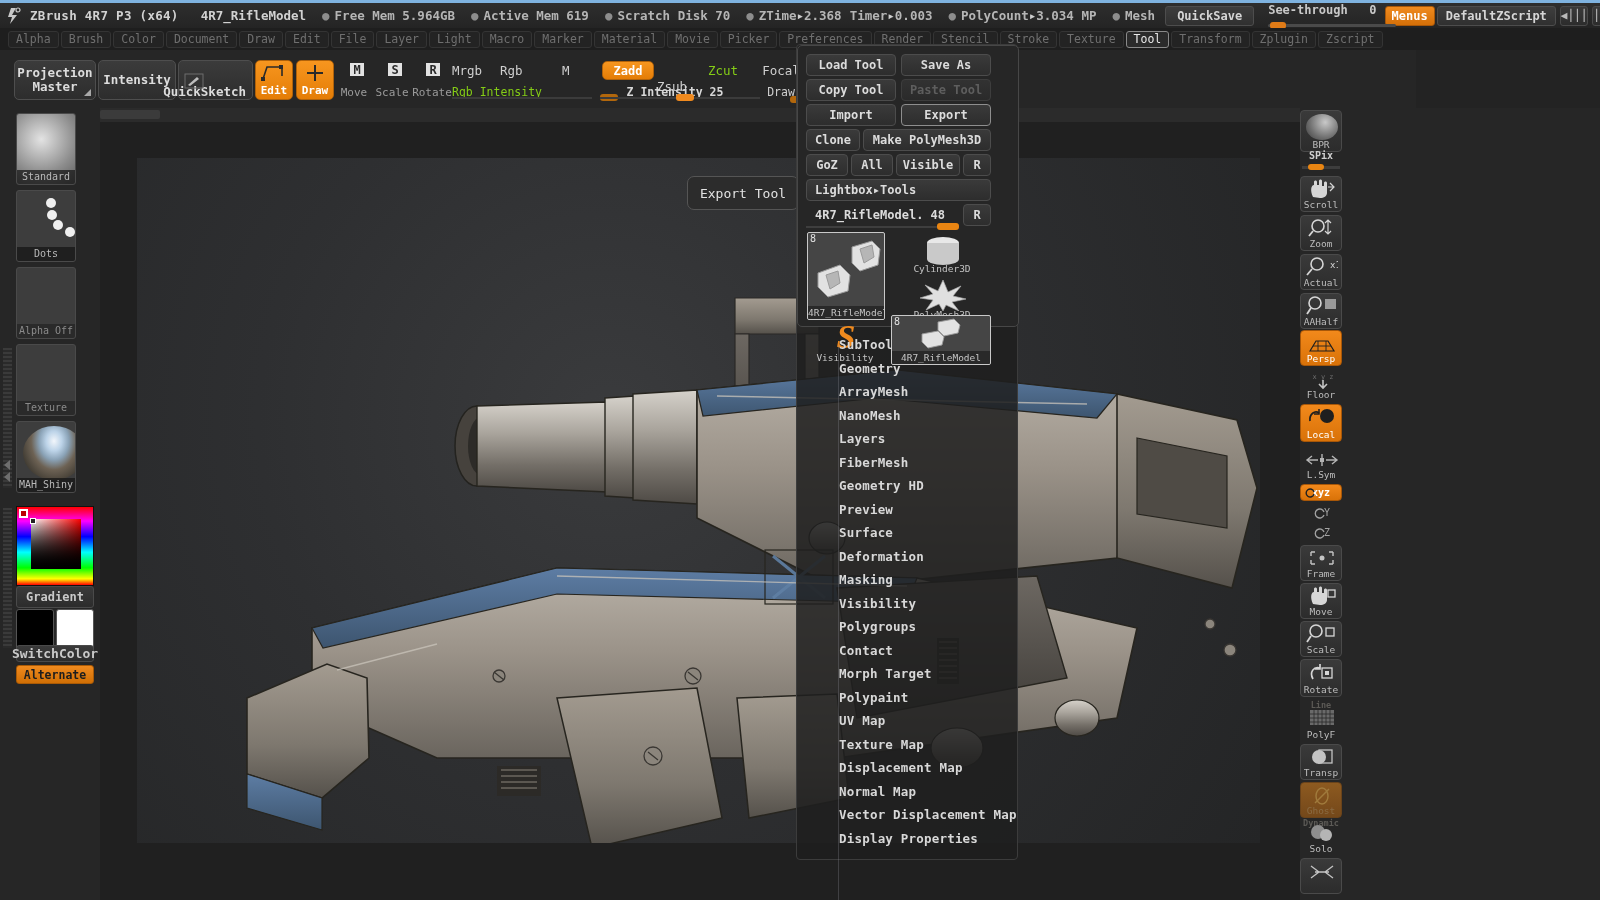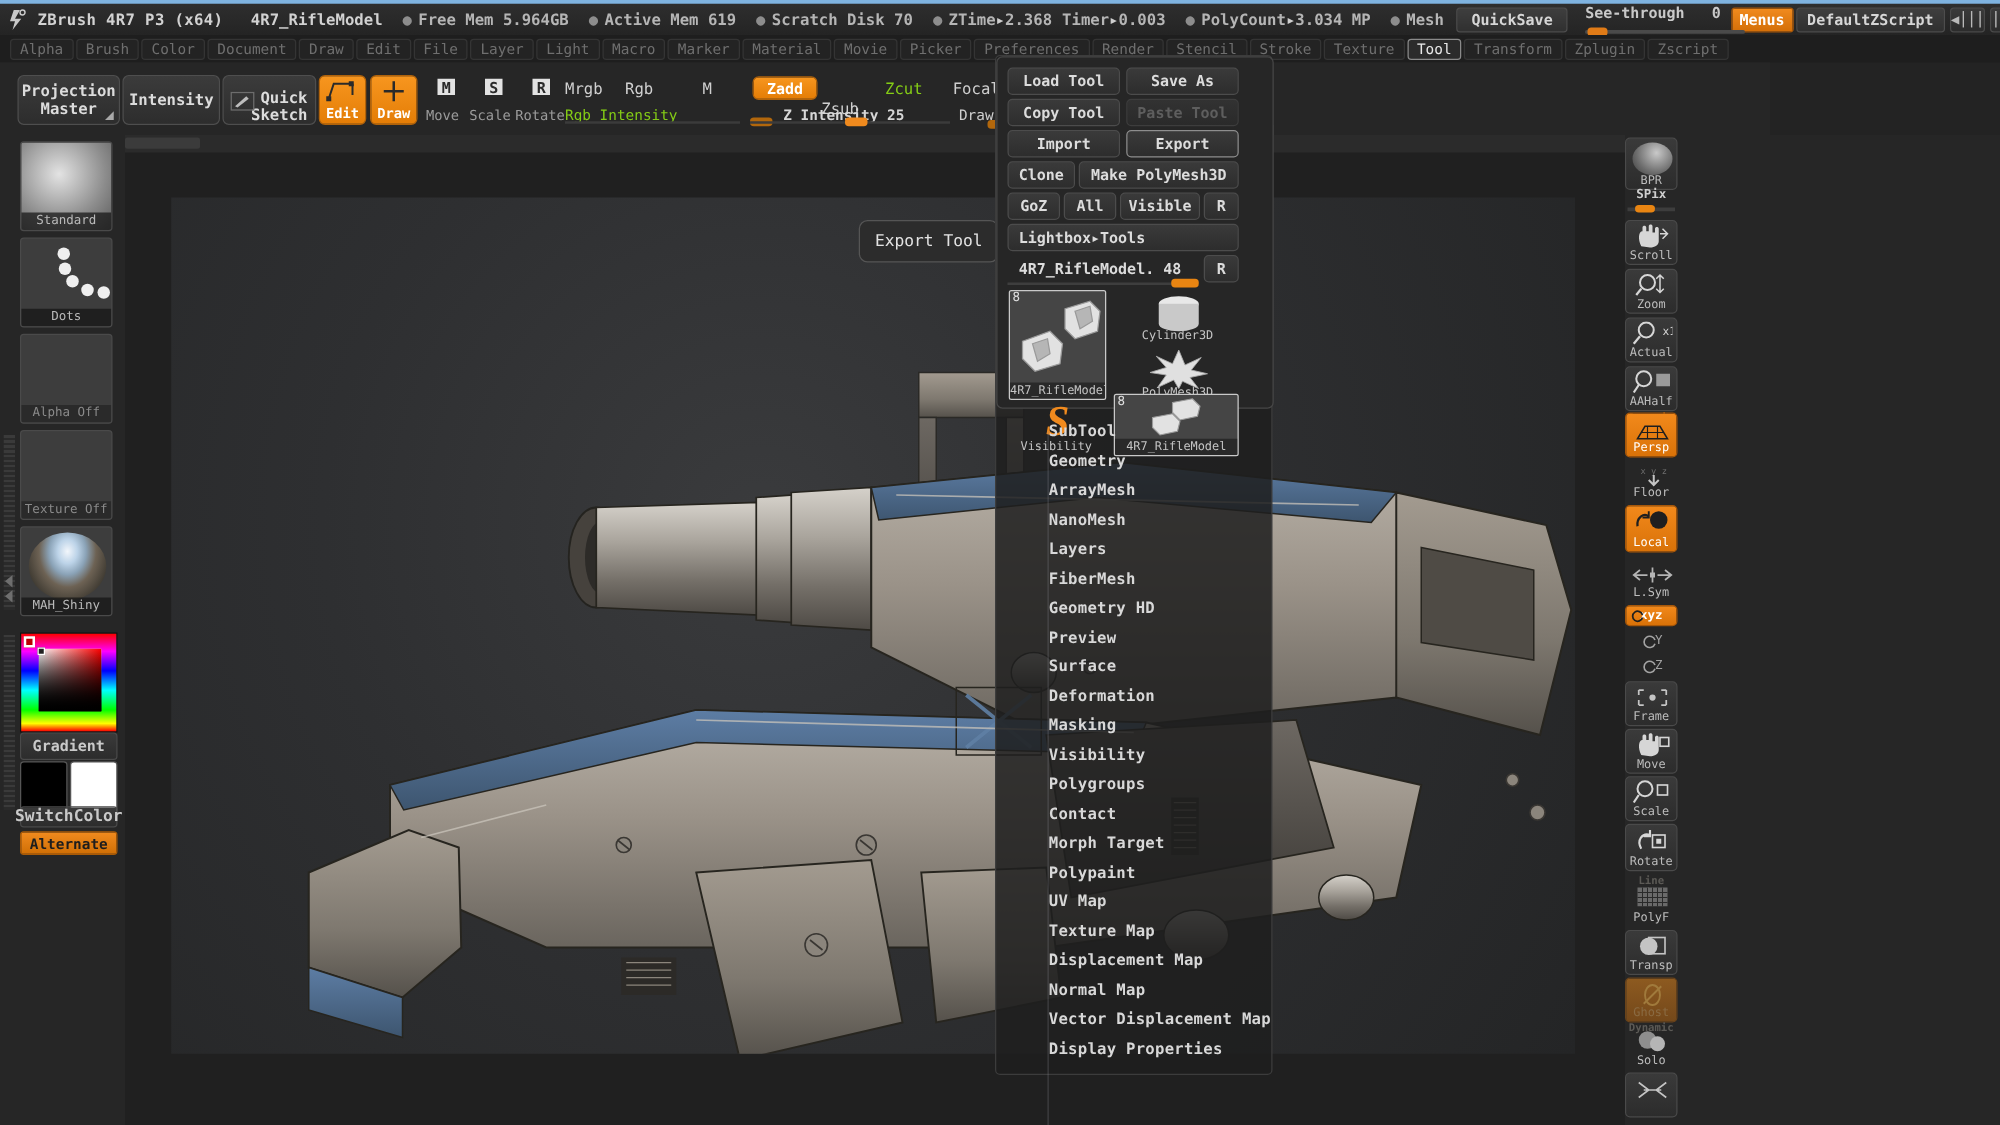--- a/index.html
+++ b/index.html
@@ -76,21 +76,21 @@
   .tbtn.orange{background:linear-gradient(#f7961f,#e47d06);border-color:#b0620a;color:#fff;}
   .tbtn.flat{background:transparent;border:none;color:#9b9b9b;font-weight:normal;}
   .tbtn.dim{color:#84cc16;}
   .slider-track{position:absolute;height:2px;background:#3b3b3b;}
   .slider-knob{position:absolute;height:7px;width:18px;background:#b2670c;border-radius:3px;}
   .slider-knob.bright{background:#f08a1e;}
 
   
   .leftshelf{position:absolute;left:0;top:108px;width:100px;height:792px;background:#262626;}
   .swatch{
-    position:absolute;left:16px;width:74px;border:1px solid #4a4a4a;border-radius:3px;
+    position:absolute;left:16px;width:60px;border:1px solid #4a4a4a;border-radius:3px;
     background:#3d3d3d;overflow:hidden;padding-left:20px;
   }
   .swatch .cap{
     position:absolute;left:0;bottom:0;width:100%;height:14px;background:rgba(20,20,20,.72);
     color:#b9b9b9;font-size:10px;text-align:center;line-height:14px;
   }
   .swatch.off .cap{color:#8a8a8a;background:rgba(30,30,30,.6);}
   .colorpicker{position:absolute;left:16px;width:78px;height:80px;border:1px solid #111;}
   .cp-inner{position:absolute;left:14px;top:12px;width:50px;height:50px;
     background:linear-gradient(to bottom,#fff,#000);}
@@ -244,21 +244,21 @@
 
   <div class="toolbar">
     <div class="tbtn" style="left:14px;top:10px;width:82px;height:40px;flex-direction:column;">
       <span>Projection</span>
       <span>Master</span>
       <span style="position:absolute;right:4px;bottom:3px;width:0;height:0;border-left:7px solid transparent;border-bottom:7px solid #a8a8a8;"></span>
     </div>
 
     <div class="tbtn" style="left:98px;top:10px;width:78px;height:40px;">Intensity</div>
 
-    <div class="tbtn" style="left:178px;top:10px;width:75px;height:40px;justify-content:flex-end;padding-right:6px;flex-direction:column;align-items:flex-end;">
+    <div class="tbtn" style="left:178px;top:10px;width:75px;height:40px;justify-content:flex-end;padding-right:6px;flex-direction:row;align-items:flex-end;">
       <span>Quick</span>
       <span>Sketch</span>
       <span style="position:absolute;left:5px;top:12px;">
         <svg width="20" height="16" viewBox="0 0 20 16">
             <rect x="1" y="1" width="18" height="14" fill="none" stroke="#6d6d6d"></rect>
             <path d="M4 12 L13 4 L15 6 L6 13 Z" fill="#bdbdbd"></path>
           </svg>
       </span>
     </div>
 

